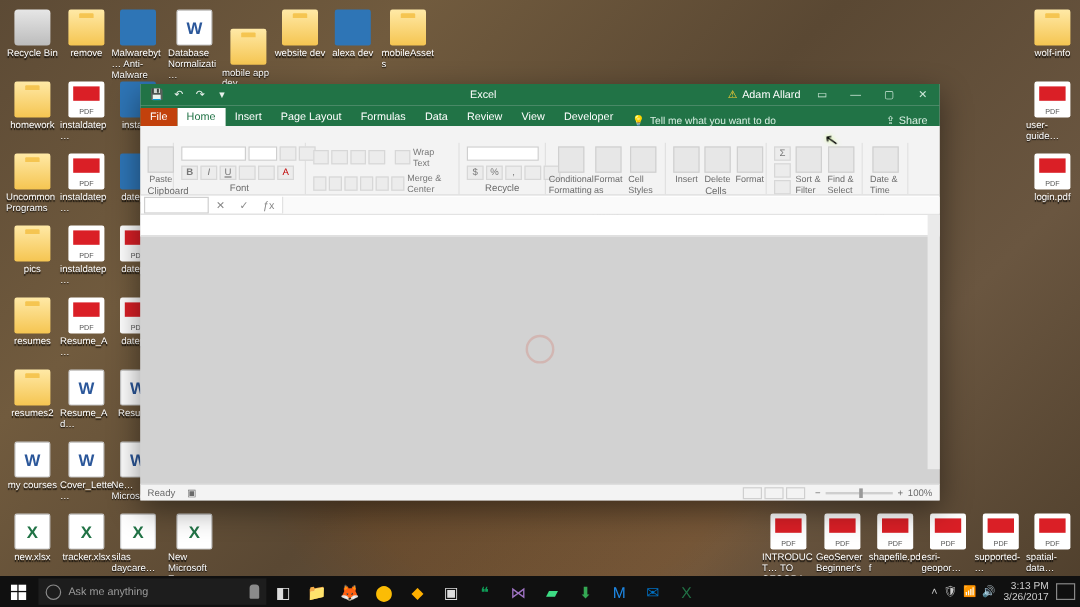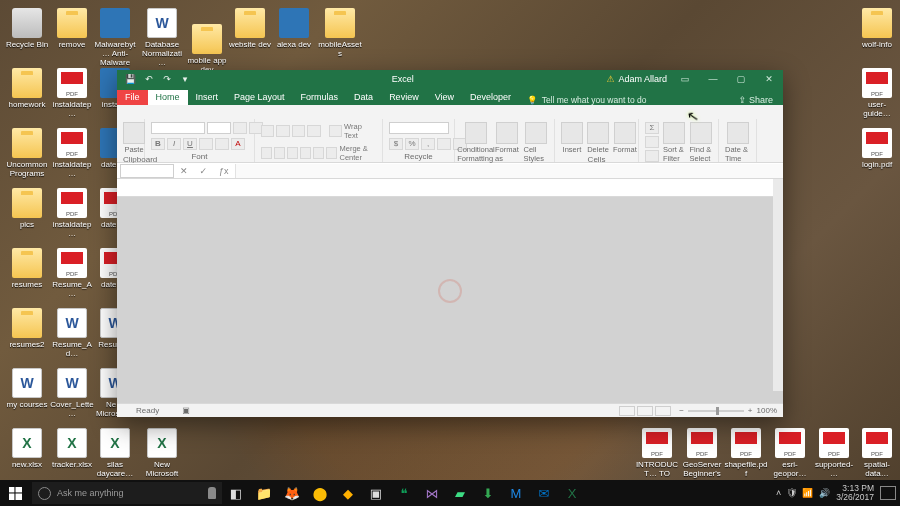--- a/index.html
+++ b/index.html
@@ -8,21 +8,21 @@
   .desktop {
     position: absolute; inset: 0;
     background:
       radial-gradient(circle at 450px 320px, rgba(160,130,90,.45) 0 180px, transparent 250px),
       linear-gradient(135deg, #5c4a35 0%, #715b3e 25%, #5a4833 50%, #6a5640 75%, #4f3f2c 100%);
     background-blend-mode: overlay;
   }
   
   .di { position: absolute; width: 44px; display: flex; flex-direction: column; align-items: center; cursor: default; }
   .di .ic { width: 30px; height: 30px; border-radius: 2px; display: flex; align-items: center; justify-content: center; font-size: 16px; }
-  .di .lb { margin-top: 2px; color: #fff; font-size: 8px; line-height: 9px; text-align: center; text-shadow: 0 1px 1px #000; max-width: 56px; word-break: break-word; }
+  .di .lb { margin-top: 2px; color: #fff; font-size: 8px; line-height: 9px; text-align: left; text-shadow: 0 1px 1px #000; max-width: 56px; word-break: break-word; }
   .ic.folder { background: linear-gradient(#ffe9a6, #f5c551); }
   .ic.folder::before { content: ""; position: relative; top: -10px; width: 12px; height: 4px; background: #f5c551; border-radius: 1px 1px 0 0; }
   .ic.pdf { background: #fff; position: relative; }
   .ic.pdf::before { content: ""; position: absolute; inset: 4px 4px 14px 4px; background: #da1f26; }
   .ic.pdf::after { content: "PDF"; position: absolute; bottom: 1px; left: 0; right: 0; font-size: 6px; color: #555; text-align: center; }
   .ic.word { background: #fff; color: #2b579a; font-weight: bold; font-size: 14px; border: 1px solid #c8c8c8; }
   .ic.xls  { background: #fff; color: #217346; font-weight: bold; font-size: 14px; border: 1px solid #c8c8c8; }
   .ic.bin  { background: linear-gradient(#e6e6e6,#bcbcbc); border-radius: 3px; }
   .ic.app  { background: #2e75b6; color: #fff; font-size: 12px; }
   
@@ -30,21 +30,21 @@
   .titlebar { height: 18px; background: #217346; display: flex; align-items: center; color: #fff; font-size: 9px; }
   .qat { display: flex; gap: 6px; padding: 0 8px; }
   .qat span { width: 12px; text-align: center; opacity: .9; }
   .titlebar .title { flex: 1; text-align: center; }
   .titlebar .user { display: flex; align-items: center; gap: 4px; padding-right: 4px; }
   .titlebar .user .warn { color: #ffcf33; font-size: 9px; }
   .winbtns { display: flex; }
   .winbtns div { width: 28px; height: 18px; display: flex; align-items: center; justify-content: center; color: #cfe8da; font-size: 9px; }
   .tabs { height: 17px; background: #217346; display: flex; align-items: flex-end; font-size: 9px; color: #fff; }
   .tabs .tab { padding: 2px 8px 3px; cursor: default; }
-  .tabs .tab.file { background: #ef4444; }
+  .tabs .tab.file { background: #c2410c; }
   .tabs .tab.active { background: #fff; color: #217346; }
   .tabs .tell { flex: 0 0 auto; display: flex; align-items: center; gap: 4px; padding-left: 8px; color: #d8efe2; font-size: 8.5px; }
   .tabs .tell .bulb { color: #ffd958; }
   .tabs .spacer { flex: 1; }
   .tabs .share { padding: 0 10px; color: #d8efe2; font-size: 9px; display: flex; align-items: center; gap: 3px; }
   
   .ribbon { height: 58px; background: #f3f3f3; border-bottom: 1px solid #d9d9d9; display: flex; font-size: 8px; color: #777; }
   .grp { border-right: 1px solid #e1e1e1; padding: 3px 6px 1px; display: flex; flex-direction: column; justify-content: space-between; margin-top: 14px; }
   .grp .body { flex: 1; display: flex; gap: 4px; align-items: flex-start; }
   .grp .lbl { text-align: center; font-size: 8px; color: #6b6b6b; padding-top: 1px; }
@@ -59,21 +59,21 @@
   .namebox { width: 54px; height: 14px; border: 1px solid #cfcfcf; margin-left: 3px; background: #fff; }
   .fx { padding: 0 6px; color: #888; }
   .fedit { flex: 1; height: 14px; border-left: 1px solid #e2e2e2; background: #fafafa; }
   
   .sheet { flex: 1; background: #d2d2d2; position: relative; }
   .sheet .gridtop { position: absolute; left: 0; right: 0; top: 0; height: 18px; background: #fff; border-bottom: 1px solid #d9d9d9; }
   .spinner { position: absolute; left: 50%; top: 50%; width: 24px; height: 24px; margin: -12px 0 0 -12px; border: 2px solid rgba(210,140,130,.4); border-radius: 50%; }
   .scroll-v { position: absolute; right: 0; top: 0; bottom: 12px; width: 10px; background: #eaeaea; }
   
   .status { height: 14px; background: #f3f3f3; border-top: 1px solid #d9d9d9; display: flex; align-items: center; font-size: 8px; color: #6b6b6b; }
-  .status .ready { padding: 0 19px; }
+  .status .ready { padding: 0 6px; }
   .status .spacer { flex: 1; }
   .viewbtn { width: 16px; height: 10px; border: 1px solid #cfcfcf; margin-right: 2px; }
   .zoom { display: flex; align-items: center; gap: 4px; padding: 0 6px; }
   .zoom .slider { width: 56px; height: 2px; background: #cfcfcf; position: relative; }
   .zoom .slider::after { content: ""; position: absolute; left: 50%; top: -3px; width: 3px; height: 8px; background: #9a9a9a; }
   
   .cursor { position: absolute; left: 687px; top: 108px; font-size: 14px; color: #000; transform: rotate(-10deg); filter: drop-shadow(0 0 2px #caff6b); pointer-events: none; }
   
   .taskbar { position: absolute; left: 0; right: 0; bottom: 0; height: 26px; background: #101010; display: flex; align-items: center; color: #ddd; }
   .start { width: 30px; height: 26px; display: flex; align-items: center; justify-content: center; }

